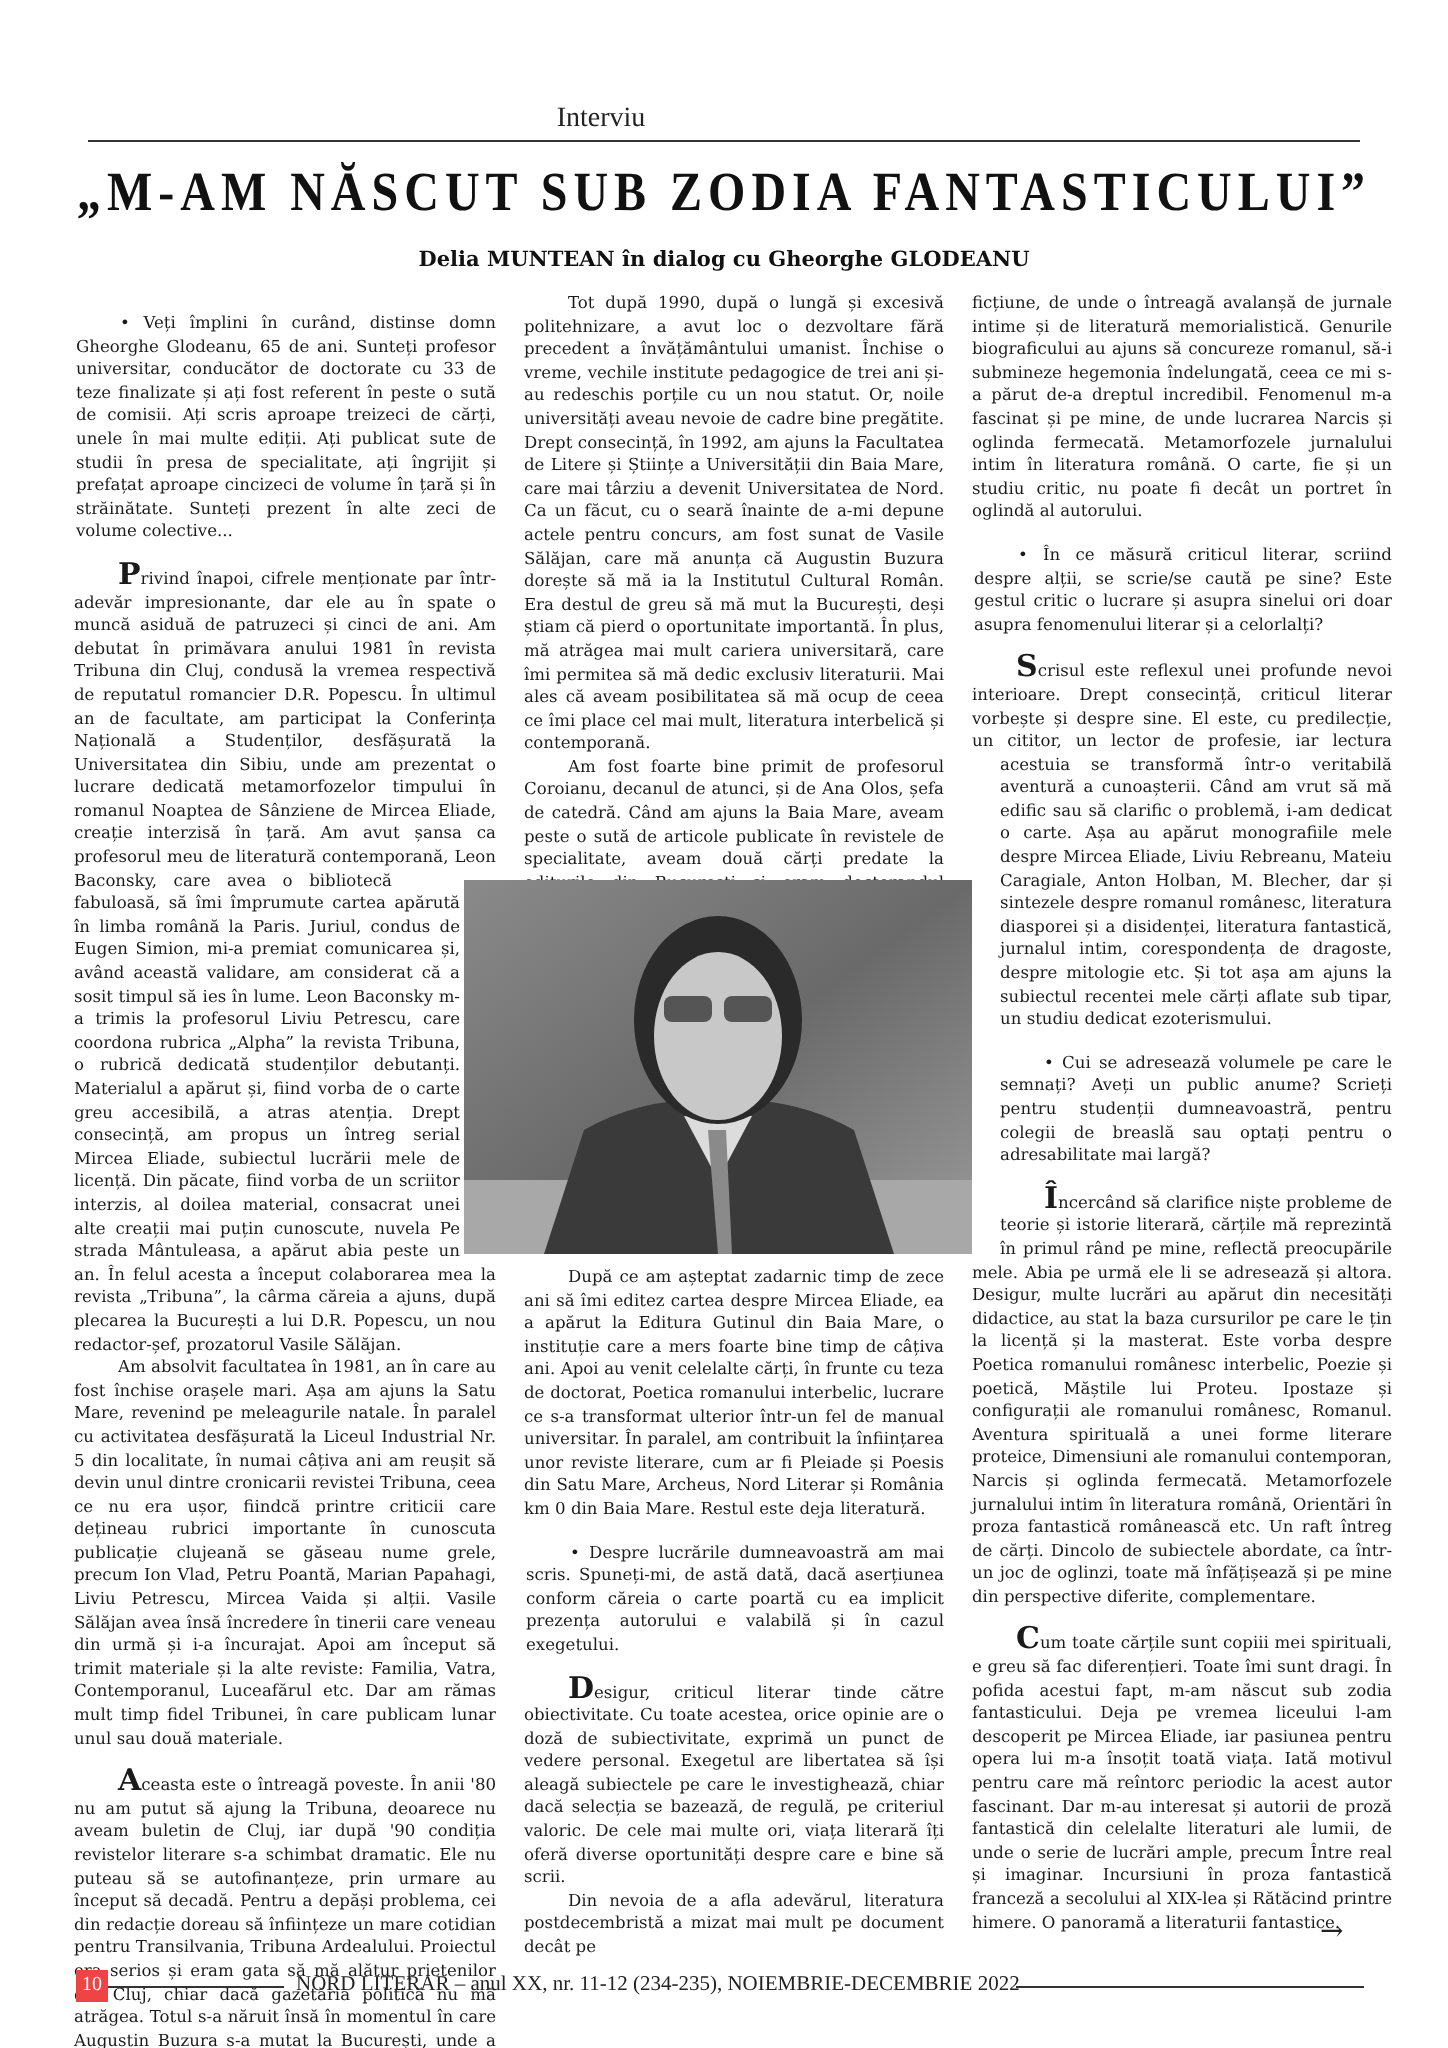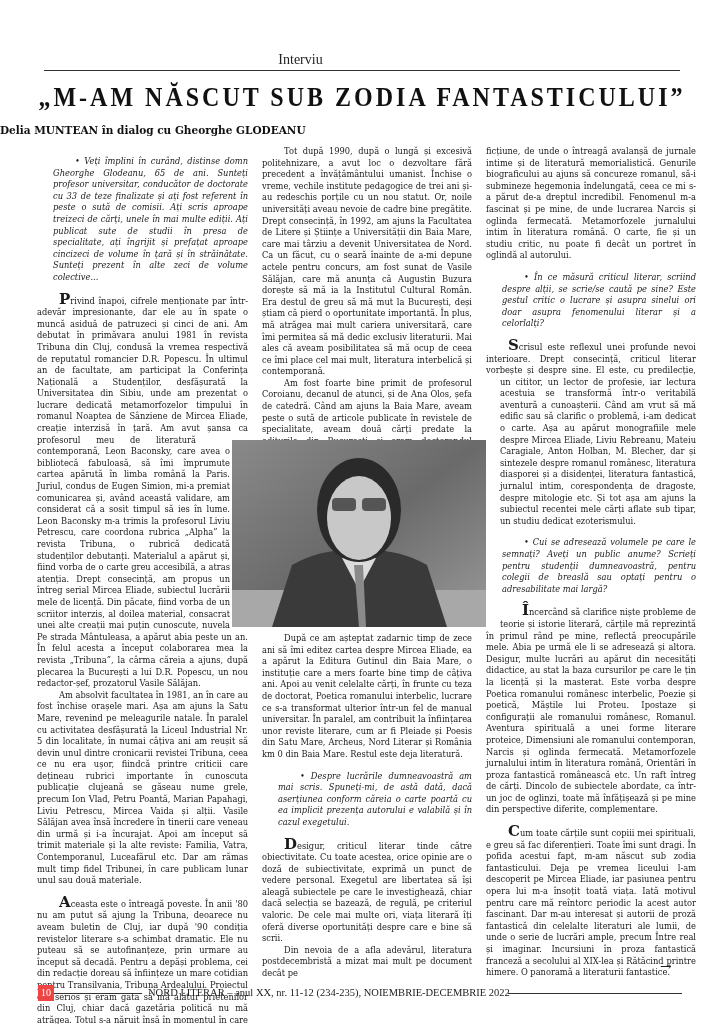--- a/index.html
+++ b/index.html
@@ -4,26 +4,26 @@
 <style>
   html, body { margin: 0; padding: 0; background: #ffffff; }
   body { width: 724px; height: 1024px; position: relative; overflow: hidden;
          font-family: "DejaVu Serif", serif; color: #1a1a1a; }
   .section-label { position: absolute; top: 52px; left: 0; width: 601px; text-align: center;
          font-family: "Liberation Serif", serif; font-size: 14px; color: #222; }
   .top-rule { position: absolute; top: 70px; left: 44px; width: 636px; height: 1px; background: #333; }
   .title { position: absolute; top: 84px; left: 0; width: 724px; text-align: center;
          font-family: "Liberation Serif", serif; font-weight: bold; font-size: 24px;
          letter-spacing: 3px; transform: scaleY(1.15); color: #111; }
-  .byline { position: absolute; top: 124px; left: 0; width: 724px; text-align: left;
+  .byline { position: absolute; top: 124px; left: 0; width: 724px; text-align: center;
          font-family: "DejaVu Serif", serif; font-weight: bold; font-size: 10.5px; color: #111; }
   .col { position: absolute; top: 146px; font-size: 8.3px; line-height: 11.6px; text-align: justify;
          hyphens: auto; }
   .col p { margin: 0; text-indent: 22px; }
-  .col p.q { font-style: italic; margin: 10px 0 8px 16px; }
+  .col p.q { margin: 10px 0 8px 1px; }
   .col p.gap { margin-top: 10px; }
   .col p .dc { font-weight: bold; font-size: 15px; line-height: 10px; }
   .col1 { left: 37px; width: 211px; }
   .col2 { left: 262px; width: 210px; }
   .col3 { left: 486px; width: 210px; }
   .wrap-right { float: right; width: 34px; height: 170px; }
   .photo { position: absolute; left: 232px; top: 440px; width: 254px; height: 187px;
            overflow: hidden; background: #777; }
   .photo svg { width: 100%; height: 100%; display: block; }
   .arrow { position: absolute; left: 660px; top: 958px; font-size: 14px; color: #222; }

